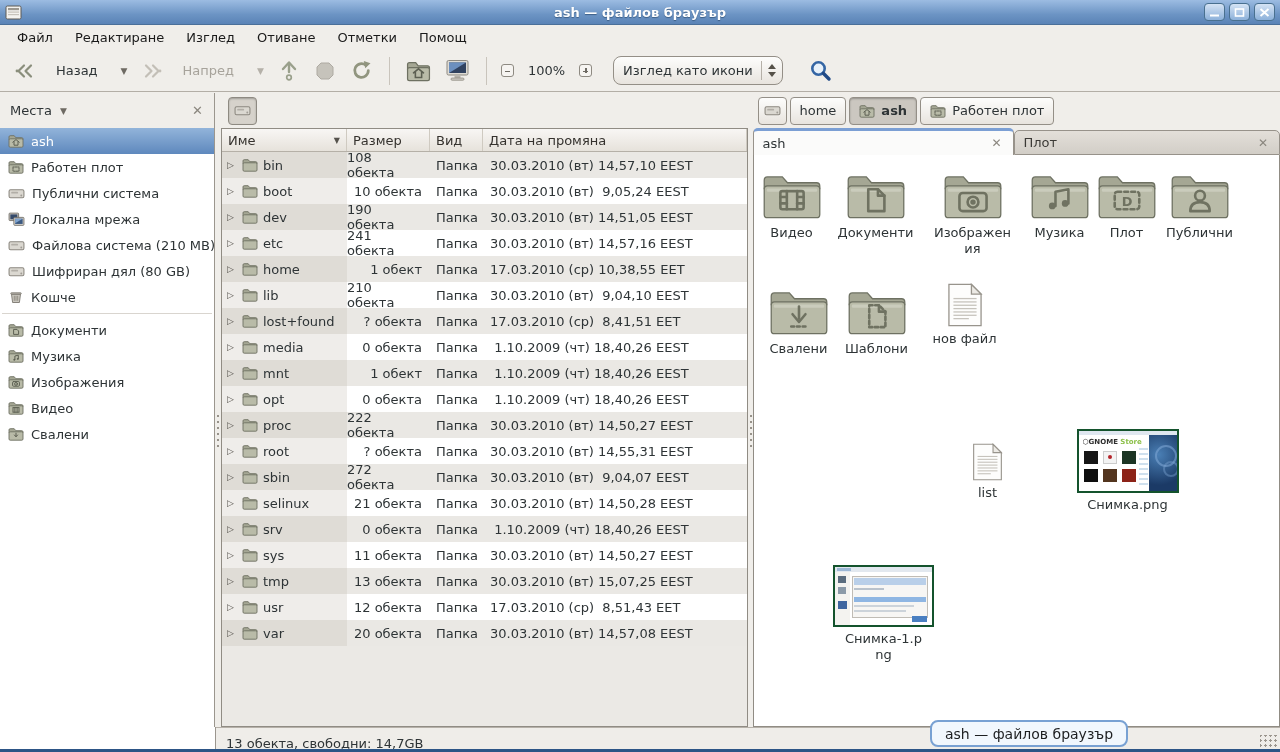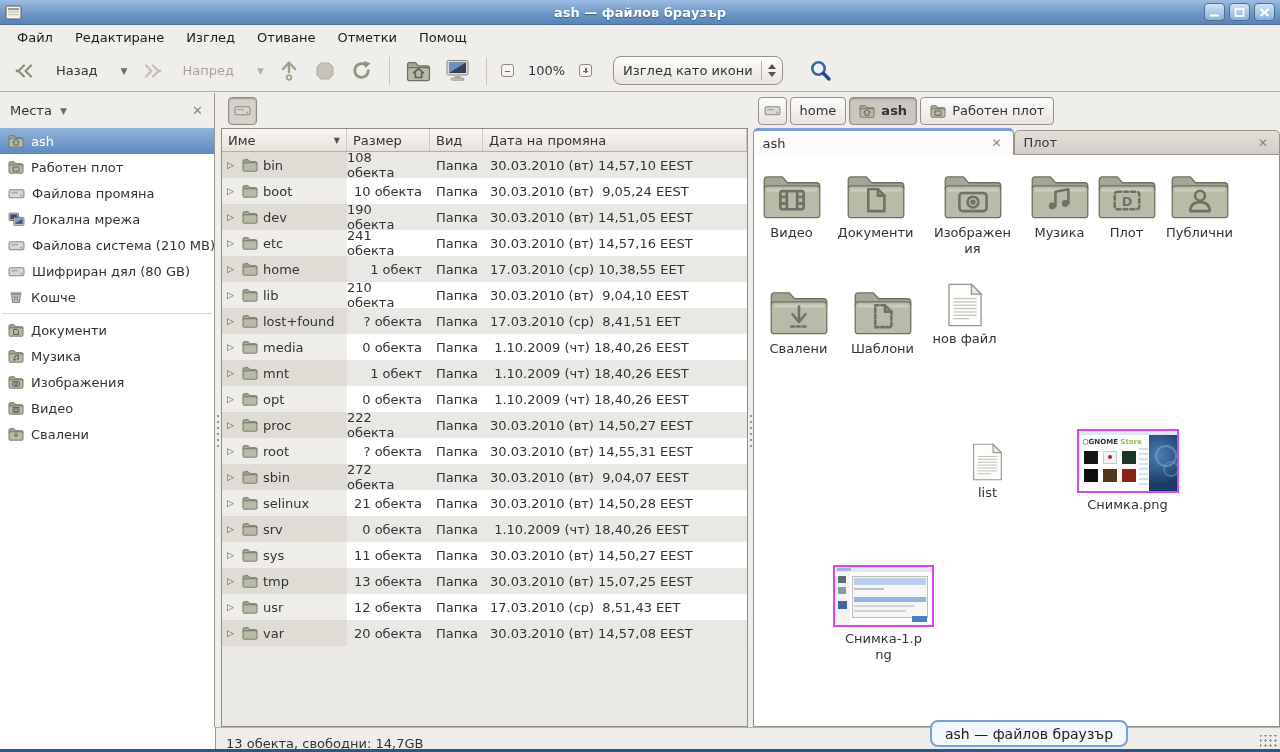--- a/index.html
+++ b/index.html
@@ -88,21 +88,21 @@
   .crumb.active { background:#cbc7c0; box-shadow:inset 0 1px 2px rgba(0,0,0,.28); font-weight:bold; }
   .tabstrip { height:27px; display:flex; align-items:flex-end; flex:none; background:#f0eeea; }
   .tab { display:flex; align-items:center; padding:0 9px; border:1px solid #97928a; border-radius:5px 5px 0 0; }
   .tab .tclose { margin-left:auto; color:#8a867e; font-weight:bold; font-size:12px; padding:0 2px; }
   .tab.active { width:261px; height:27px; background:#fbfbfa; border-bottom:none; border-top:3px solid #7b9fd4; position:relative; z-index:2; }
   .tab.inactive { flex:1; height:25px; background:linear-gradient(#e3dfd9,#d2cec7); color:#3c3a36; }
   .icon-canvas { flex:1; background:#fff; border:1px solid #908c84; border-top:none; position:relative; overflow:hidden; }
 
   .ivitem { position:absolute; width:110px; display:flex; flex-direction:column; align-items:center; }
   .ivitem .ilabel { margin-top:4px; max-width:82px; text-align:center; line-height:1.2; overflow-wrap:anywhere; }
-  .thumb { border:2px solid #d946ef; background:#fff; position:relative; overflow:hidden; }
+  .thumb { border:2px solid #14532d; background:#fff; position:relative; overflow:hidden; }
   .thumb div { position:absolute; }
 
   
   .statusbar { position:absolute; top:727px; left:0; width:1280px; height:32px; display:flex;text-align:right; }
   .status-left { width:216px; background:#fff; border-right:1px solid #9b968e; }
   .status-main { flex:1; background:#efede9; border-top:1px solid #b6b1a9; display:flex; align-items:center; padding-left:10px; }
   .grip { margin-left:auto; width:18px; height:18px; margin-right:2px; background-image:radial-gradient(circle,#9a958d 35%,transparent 40%); background-size:5px 5px; background-position:bottom right; }
   .taskbar-edge { position:absolute; top:749px; left:0; width:1280px; height:3px; background:#2d5586; }
 
   .tooltip { position:absolute; left:930px; top:720px; height:27px; padding:2px 13px; background:#f1f7fd; border:2px solid #78a1d3; border-radius:8px; font-size:14px; color:#1d1f21; z-index:10; display:flex; align-items:center; }
@@ -283,21 +283,21 @@
             <span class="plbl">Работен плот</span>
           </div>
           <div class="place">
             <span class="icw">
               <svg width="17" height="17" viewBox="0 0 16 16">
                 <rect x="1" y="4.5" width="14" height="7.5" rx="1.4" fill="#dbd8d1" stroke="#8c8880"></rect>
                 <rect x="3" y="6.3" width="6.5" height="1.7" rx="0.8" fill="#b2aea7"></rect>
                 <circle cx="12.5" cy="9.9" r="0.9" fill="#a09c95"></circle>
               </svg>
             </span>
-            <span class="plbl">Файлова промяна</span>
+            <span class="plbl">Публични система</span>
           </div>
           <div class="place">
             <span class="icw">
               <svg width="17" height="17" viewBox="0 0 16 16">
                 <rect x="1" y="2" width="9" height="7" rx="0.8" fill="#c9c5be" stroke="#6e6a63" stroke-width="0.8"></rect>
                 <rect x="2.2" y="3.2" width="6.6" height="4.6" fill="#344a6b"></rect>
                 <rect x="5.5" y="6" width="9.5" height="7.5" rx="0.8" fill="#d8d4cd" stroke="#6e6a63" stroke-width="0.8"></rect>
                 <rect x="6.7" y="7.2" width="7.1" height="5" fill="#3c5a82"></rect>
                 <path d="M6.7,7.2 L13.8,7.2 L6.7,11.5 z" fill="#7fa4cf"></path>
               </svg>
@@ -861,21 +861,21 @@
                 <rect x="4.5" y="15" width="39" height="2.5" rx="1" fill="#cdcfbf" opacity="0.85"></rect>
                 <g class="emb">
                   <line x1="24" y1="16.5" x2="24" y2="26"></line>
                   <path d="M19,22.5 L24,28.5 L29,22.5"></path>
                   <line x1="18" y1="32" x2="30" y2="32" stroke-dasharray="2.2 2.2"></line>
                 </g>
               </svg>
             </span>
             <span class="ilabel">Свалени</span>
           </div>
-          <div class="ivitem" style="left: 74px; top: 130px;">
+          <div class="ivitem" style="left: 68px; top: 130px;">
             <span class="icw">
               <svg width="62" height="52" viewBox="0 0 48 40">
                 <path d="M2.5,13 V8.5 Q2.5,6 5,6 h11.5 l4,4.5 H43 Q45.5,10.5 45.5,13 v2 H2.5 z" fill="#a5a794" stroke="#6e7162"></path>
                 <rect x="2.5" y="13" width="43" height="24.5" rx="2.5" fill="#b9bba8" stroke="#6e7162"></rect>
                 <rect x="4.5" y="15" width="39" height="2.5" rx="1" fill="#cdcfbf" opacity="0.85"></rect>
                 <g class="emb">
                   <path d="M18,15.5 h7.5 l5,5 V32.5 H18 z" stroke-dasharray="2.6 2"></path>
                   <path d="M25.5,15.5 v5 h5"></path>
                 </g>
               </svg>

